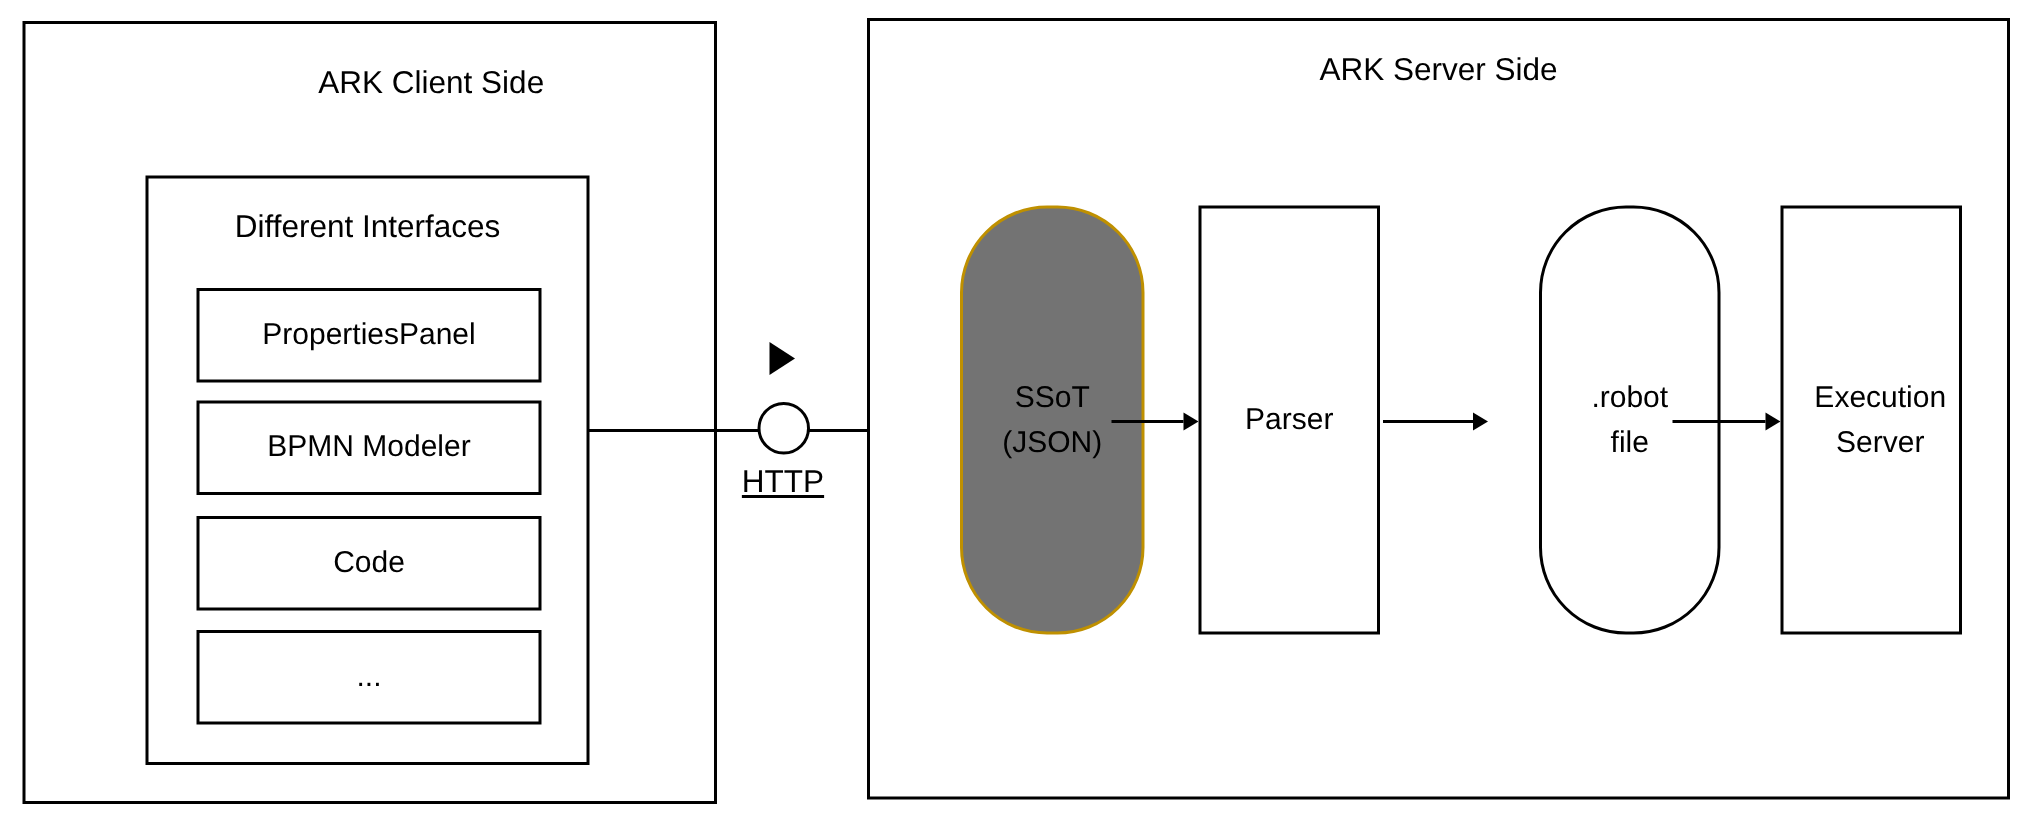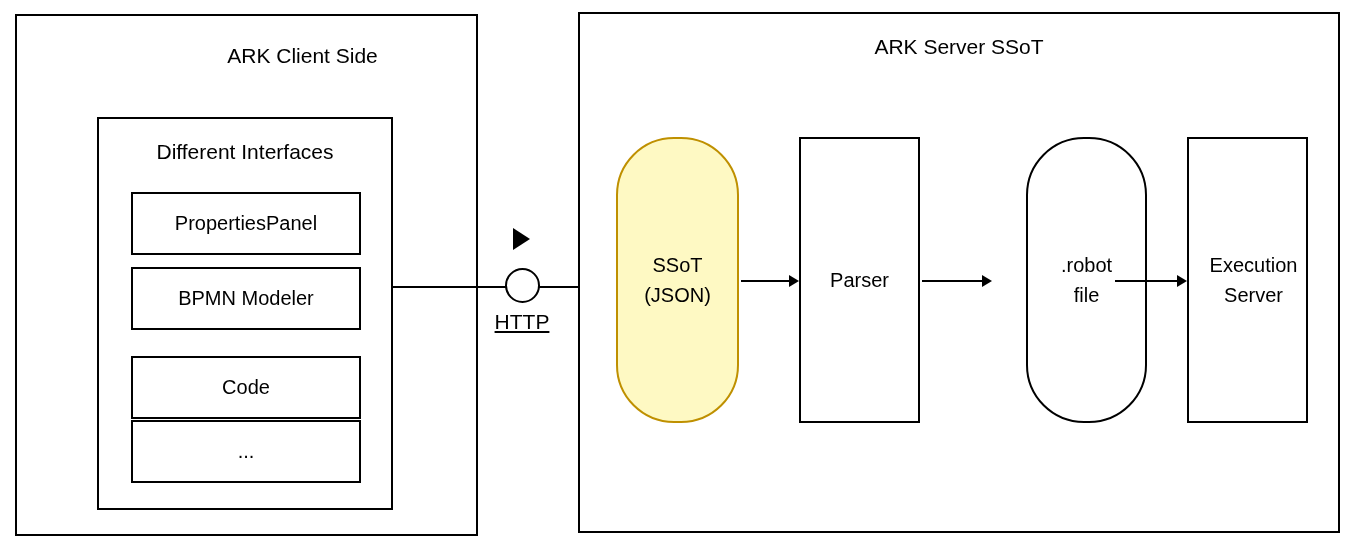--- a/index.html
+++ b/index.html
@@ -52,22 +52,23 @@
   .hline { position: absolute; height: 2px; background: #000000; }
   .arrowhead {
     position: absolute;
     width: 0; height: 0;
     border-top: 6px solid transparent;
     border-bottom: 6px solid transparent;
     border-left: 10px solid #000000;
   }
   .pill-ssot {
     border-radius: 58px;
-    background: #fef9c3;
+    background: #737373;
     border: 2px solid #BF9000;
+    margin-left: 24px;
   }
   .pill-robot { border-radius: 58px; }
   .circle {
     position: absolute;
     left: 505px; top: 268px;
     width: 35px; height: 35px;
     border: 2px solid #000000;
     border-radius: 50%;
     background: #ffffff;
   }
@@ -79,45 +80,45 @@
     border-bottom: 11px solid transparent;
     border-left: 17px solid #000000;
   }
 </style>
 </head>
 <body>
 
 <div class="canvas">
 
   <div class="box" style="left:15px; top:14px; width:463px; height:522px;"></div>
-  <div class="title" style="left:27px; top:42px; width:551px;">ARK Client Side</div>
+  <div class="title" style="left:12px; top:42px; width:551px;">ARK Client Side</div>
 
   <div class="box" style="left:97px; top:117px; width:296px; height:393px;"></div>
   <div class="title" style="left:97px; top:138px; width:296px;">Different Interfaces</div>
 
   <div class="item-box" style="top:267px;">
     <span>BPMN Modeler</span>
   </div>
   <div class="item-box" style="top:192px;">
     <span>PropertiesPanel</span>
   </div>
-  <div class="item-box" style="top:356px;">
+  <div class="item-box" style="top:344px;">
     <span>Code</span>
   </div>
   <div class="item-box" style="top:420px;">
     <span>...</span>
   </div>
 
   <div class="hline" style="left:392px; top:286px; width:226px;"></div>
   <div class="play-triangle"></div>
   <div class="circle"></div>
   <div class="title" style="left:462px; top:308px; width:120px;text-decoration:underline;">HTTP</div>
 
   <div class="box" style="left:578px; top:12px; width:762px; height:521px;"></div>
-  <div class="title" style="left:578px; top:33px; width:762px;">ARK Server SSoT</div>
+  <div class="title" style="left:578px; top:33px; width:762px;">ARK Server Side</div>
 
   <div class="node pill-ssot" style="left:616px; top:137px; width:123px; height:286px;">
     <span>SSoT</span>
     <span>(JSON)</span>
   </div>
 
   <div class="hline" style="left:741px; top:280px; width:48px;"></div>
   <div class="arrowhead" style="left:789px; top:275px;"></div>
 
   <div class="node" style="left:799px; top:137px; width:121px; height:286px;">

